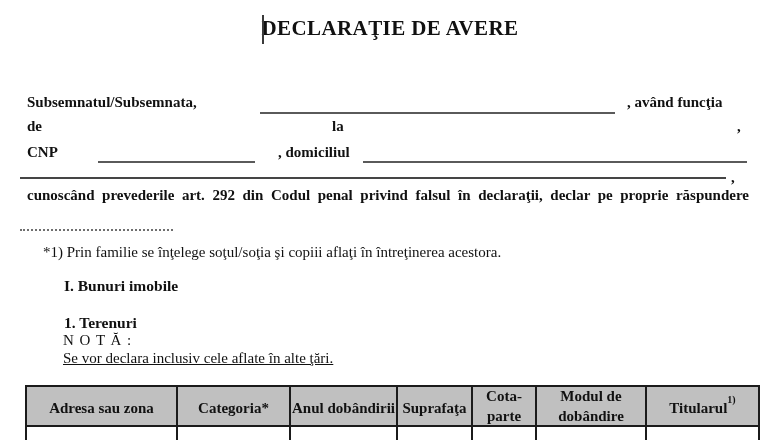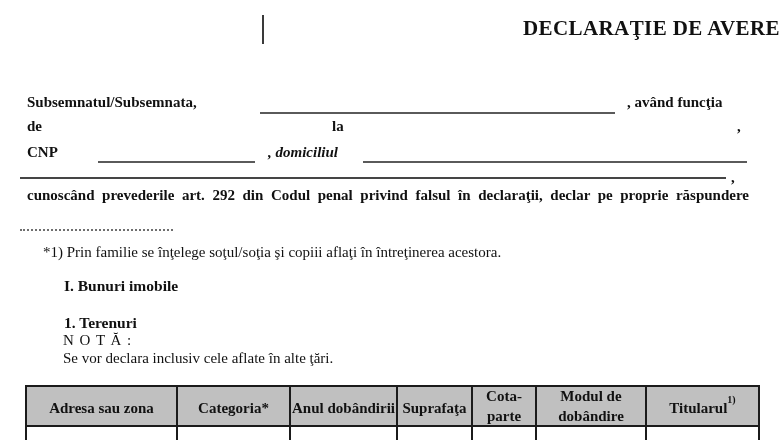--- a/index.html
+++ b/index.html
@@ -10,21 +10,21 @@
     color: var(--text, #111111);
     position: relative;
     overflow: hidden;
   }
   .abs { position: absolute; white-space: nowrap; }
   .b { font-weight: bold; }
   .t15 { font-size: 15px; line-height: 19px; }
   .t155 { font-size: 15.5px; line-height: 19px; }
 
   
-  .title-wrap { position: absolute; left: 0; top: 16px; width: 780px; text-align: right; }
+  .title-wrap { position: absolute; left: 0; top: 16px; width: 780px; text-align: center; }
   .doc-title {
     display: inline-block; margin: 0;
     font-size: 21px; font-weight: bold; letter-spacing: 0.4px;
   }
   .text-cursor {
     position: absolute; left: 262px; top: 15px;
     width: 2px; height: 29px; background: #3a3a3a;
   }
 
   
@@ -82,38 +82,38 @@
 <span class="abs b t15" style="left:27px; top:93px;">Subsemnatul/Subsemnata,</span>
 <div class="blank" style="left:260px; top:95px; width:355px;"></div>
 <span class="abs b t15" style="left:627px; top:93px;">, având funcţia</span>
 
 <span class="abs b t15" style="left:27px; top:117px;">de</span>
 <span class="abs b t15" style="left:332px; top:117px;">la</span>
 <span class="abs b t15" style="left:737px; top:117px;">,</span>
 
 <span class="abs b t15" style="left:27px; top:143px;">CNP</span>
 <div class="blank" style="left:98px; top:144px; width:157px;"></div>
-<span class="abs b t15" style="left:268px; top:143px;font-style:italic;">, domiciliul</span>
+<span class="abs b t15" style="left:278px; top:143px;">, domiciliul</span>
 <div class="blank" style="left:363px; top:144px; width:384px;"></div>
 
 <div class="blank dark" style="left:20px; top:160px; width:706px;"></div>
 <span class="abs b t15" style="left:731px; top:168px;">,</span>
 
 <div class="decl">
   <div class="decl-line1">cunoscând prevederile art. 292 din Codul penal privind falsul în declaraţii, declar pe proprie răspundere</div>
 </div>
 
 <div class="dotted-line"></div>
 
 <span class="abs t15" style="left:43px; top:243px;text-align:right;">*1) Prin familie se înţelege soţul/soţia şi copiii aflaţi în întreţinerea acestora.</span>
 
 <span class="abs b t155" style="left:64px; top:276px;">I. Bunuri imobile</span>
 <span class="abs b t155" style="left:64px; top:313px;">1. Terenuri</span>
 <span class="abs t15 note-spaced" style="left:63px; top:331px;">N O T Ă :</span>
-<span class="abs t15" style="left:63px; top:349px;">Se vor declara inclusiv cele aflate în alte ţări.</span>
+<span class="abs t15" style="left:63px; top:349px;text-decoration:underline;">Se vor declara inclusiv cele aflate în alte ţări.</span>
 
 <table class="decl-table">
   <colgroup>
     <col style="width:151px">
       <col style="width:113px">
       <col style="width:107px">
       <col style="width:75px">
       <col style="width:64px">
       <col style="width:110px">
       <col style="width:113px">

